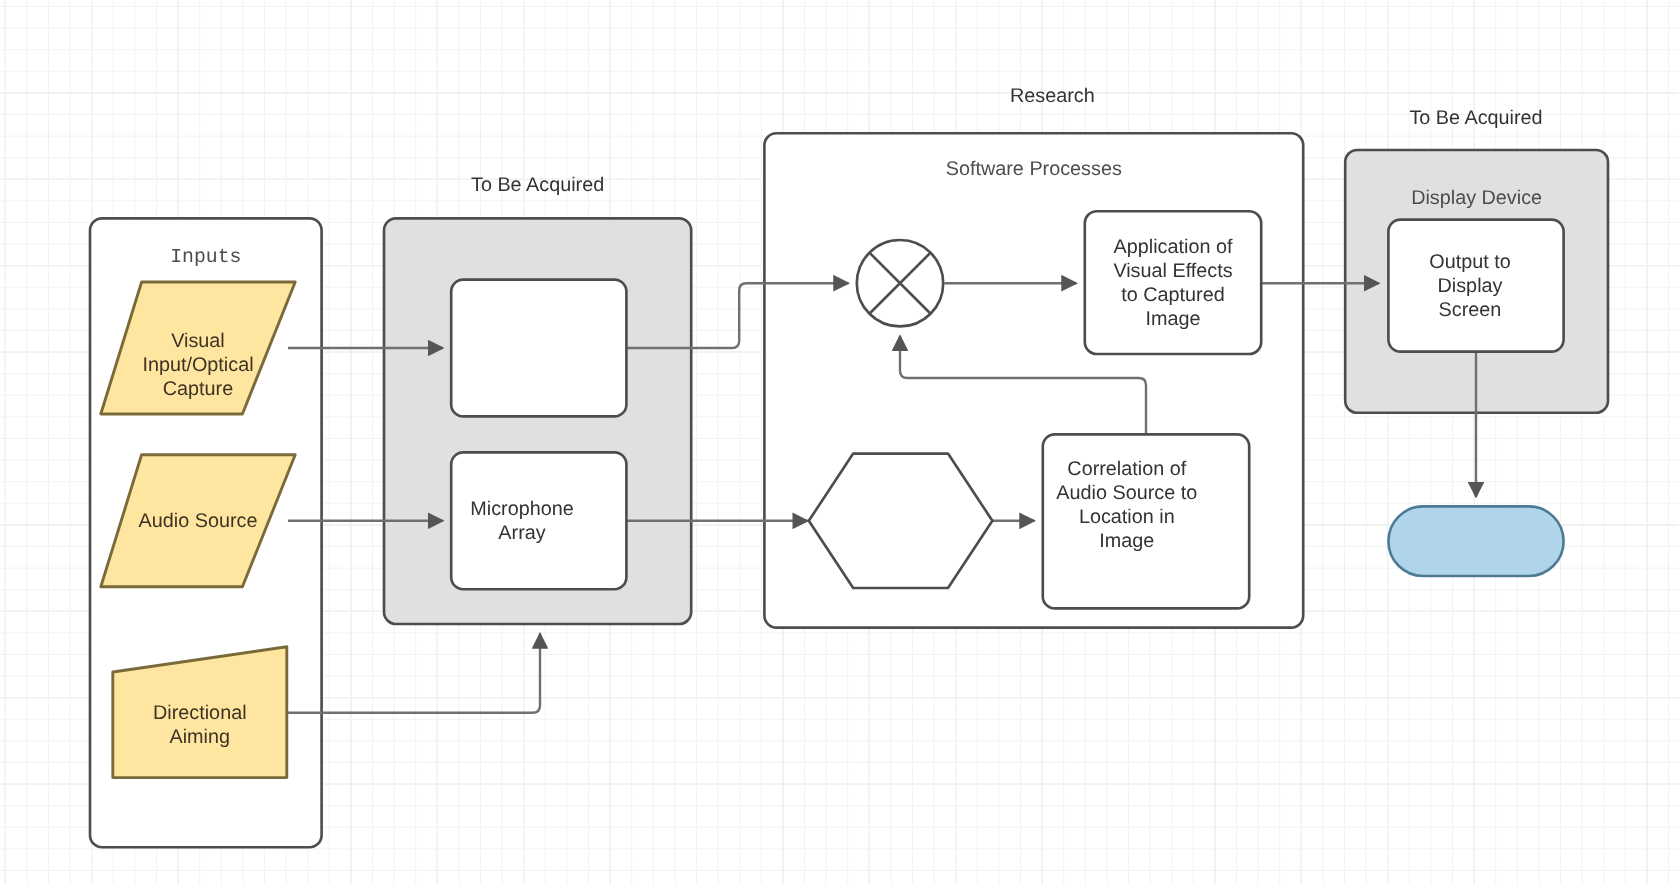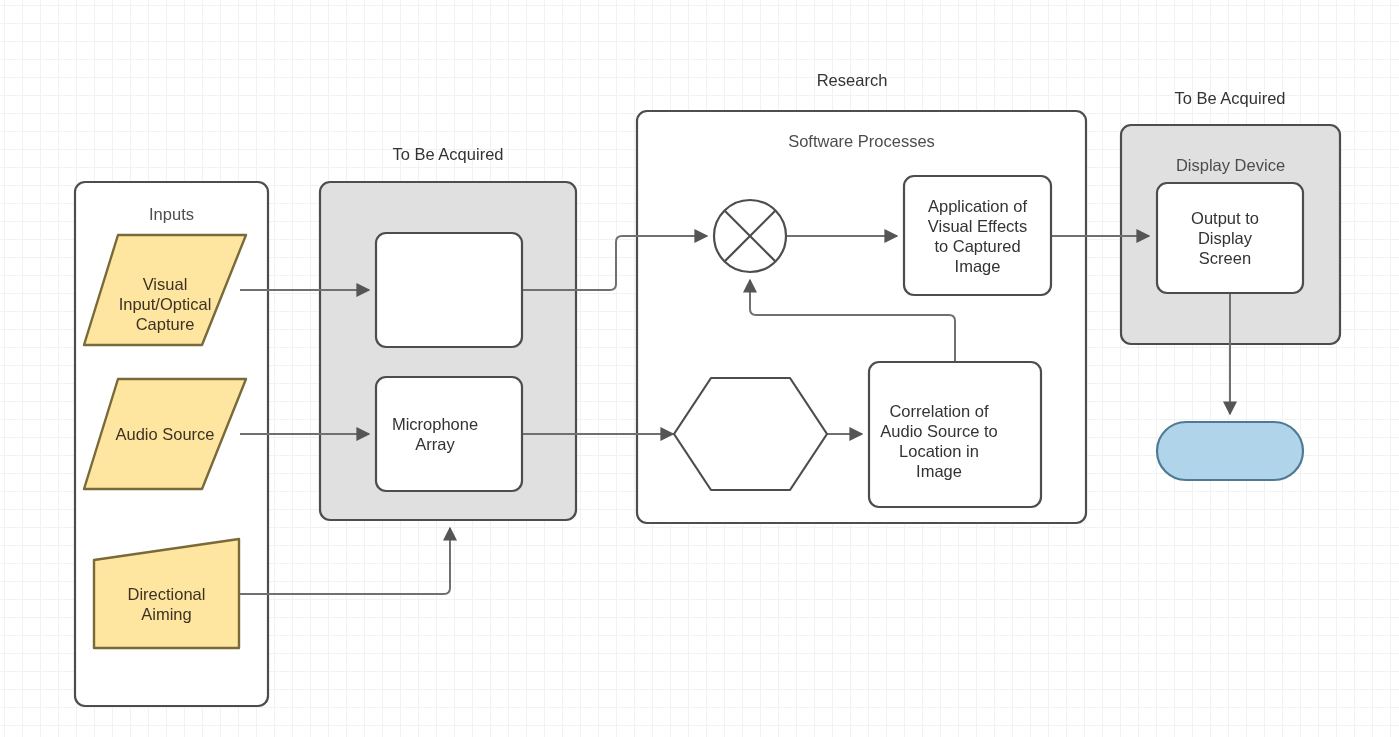--- a/index.html
+++ b/index.html
@@ -122,25 +122,25 @@
 
     <path d="M 711 378 L 790 378 L 827 434 L 790 490 L 711 490 L 674 434 Z" fill="#ffffff" stroke="#4d4d4d" stroke-width="2.2" stroke-linejoin="round"></path>
 
     <rect x="869" y="362" rx="10" ry="10" width="172" height="145" fill="#ffffff" stroke="#4d4d4d" stroke-width="2.2"></rect>
 
     <rect x="1157" y="183" rx="10" ry="10" width="146" height="110" fill="#ffffff" stroke="#4d4d4d" stroke-width="2.2"></rect>
 
     <rect x="1157" y="422" rx="29" ry="29" width="146" height="58" fill="#b0d5ea" stroke="#4d7a94" stroke-width="2.2"></rect>
   </svg>
 
-  <div class="outer-title" style="left:746px; top:70px; width:212px;">Research</div>
+  <div class="outer-title" style="left:771px; top:70px; width:212px;">Research</div>
   <div class="outer-title" style="left:342px; top:144px; width:212px;">To Be Acquired</div>
   <div class="outer-title" style="left:1124px; top:88px; width:212px;">To Be Acquired</div>
 
-  <div class="group-title" style="left:75px; top:188px; width:193px;">Inputs</div>
+  <div class="group-title" style="left:75px; top:188px; width:193px;font-family:Liberation Mono, monospace;">Inputs</div>
   <div class="group-title" style="left:637px; top:115px; width:449px;">Software Processes</div>
   <div class="group-title" style="left:1121px; top:139px; width:219px;">Display Device</div>
 
   <div class="node-label yellow-text" style="left:95px; top:235px; width:140px; height:138px;">Visual
 Input/Optical
 Capture</div>
 
   <div class="node-label yellow-text" style="left:95px; top:379px; width:140px; height:110px;">Audio Source</div>
 
   <div class="node-label yellow-text" style="left:94px; top:560px; width:145px; height:88px;">Directional
@@ -149,21 +149,21 @@
 
   <div class="node-label" style="left:376px; top:377px; width:118px; height:114px;">Microphone
 Array</div>
 
   <div class="node-label" style="left:904px; top:176px; width:147px; height:119px;">Application of
 Visual Effects
 to Captured
 Image</div>
 
 
-  <div class="node-label" style="left:869px; top:368px; width:140px; height:145px;">Correlation of
+  <div class="node-label" style="left:869px; top:348px; width:140px; height:145px;">Correlation of
 Audio Source to
 Location in
 Image</div>
 
   <div class="node-label" style="left:1166px; top:183px; width:118px; height:110px;border-radius:29px;">Output to
 Display
 Screen</div>
 
 
 </div>

